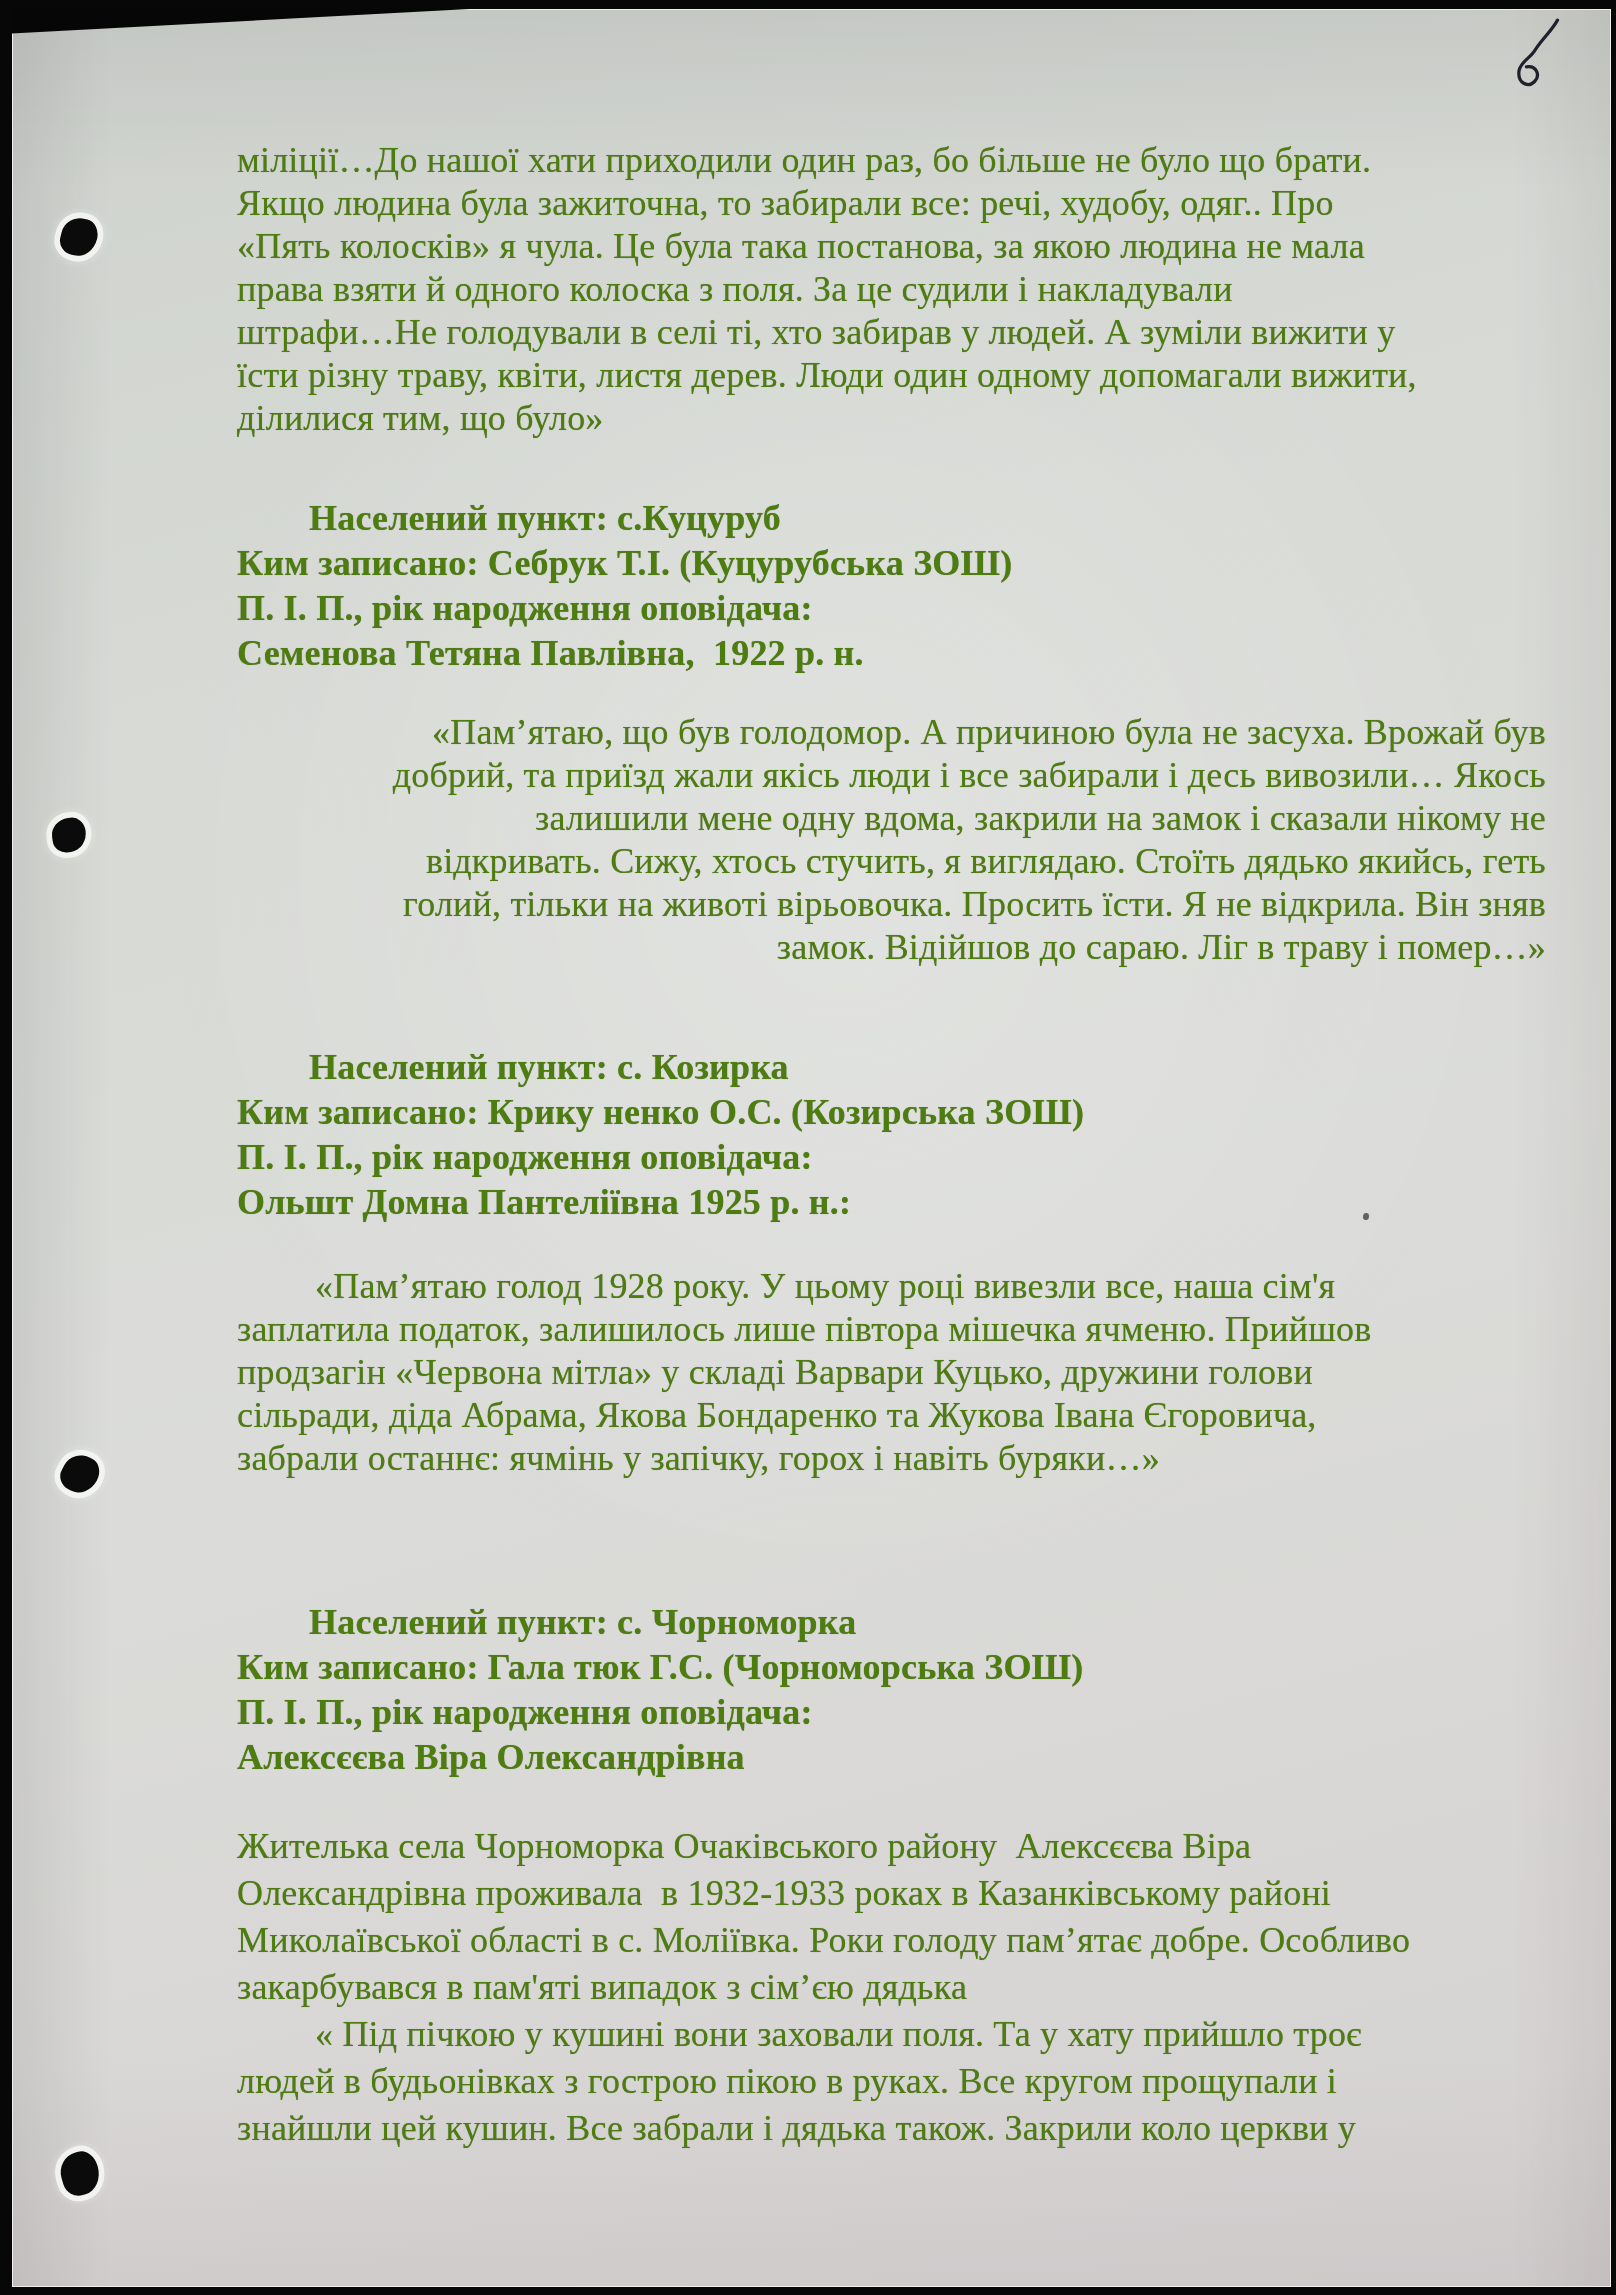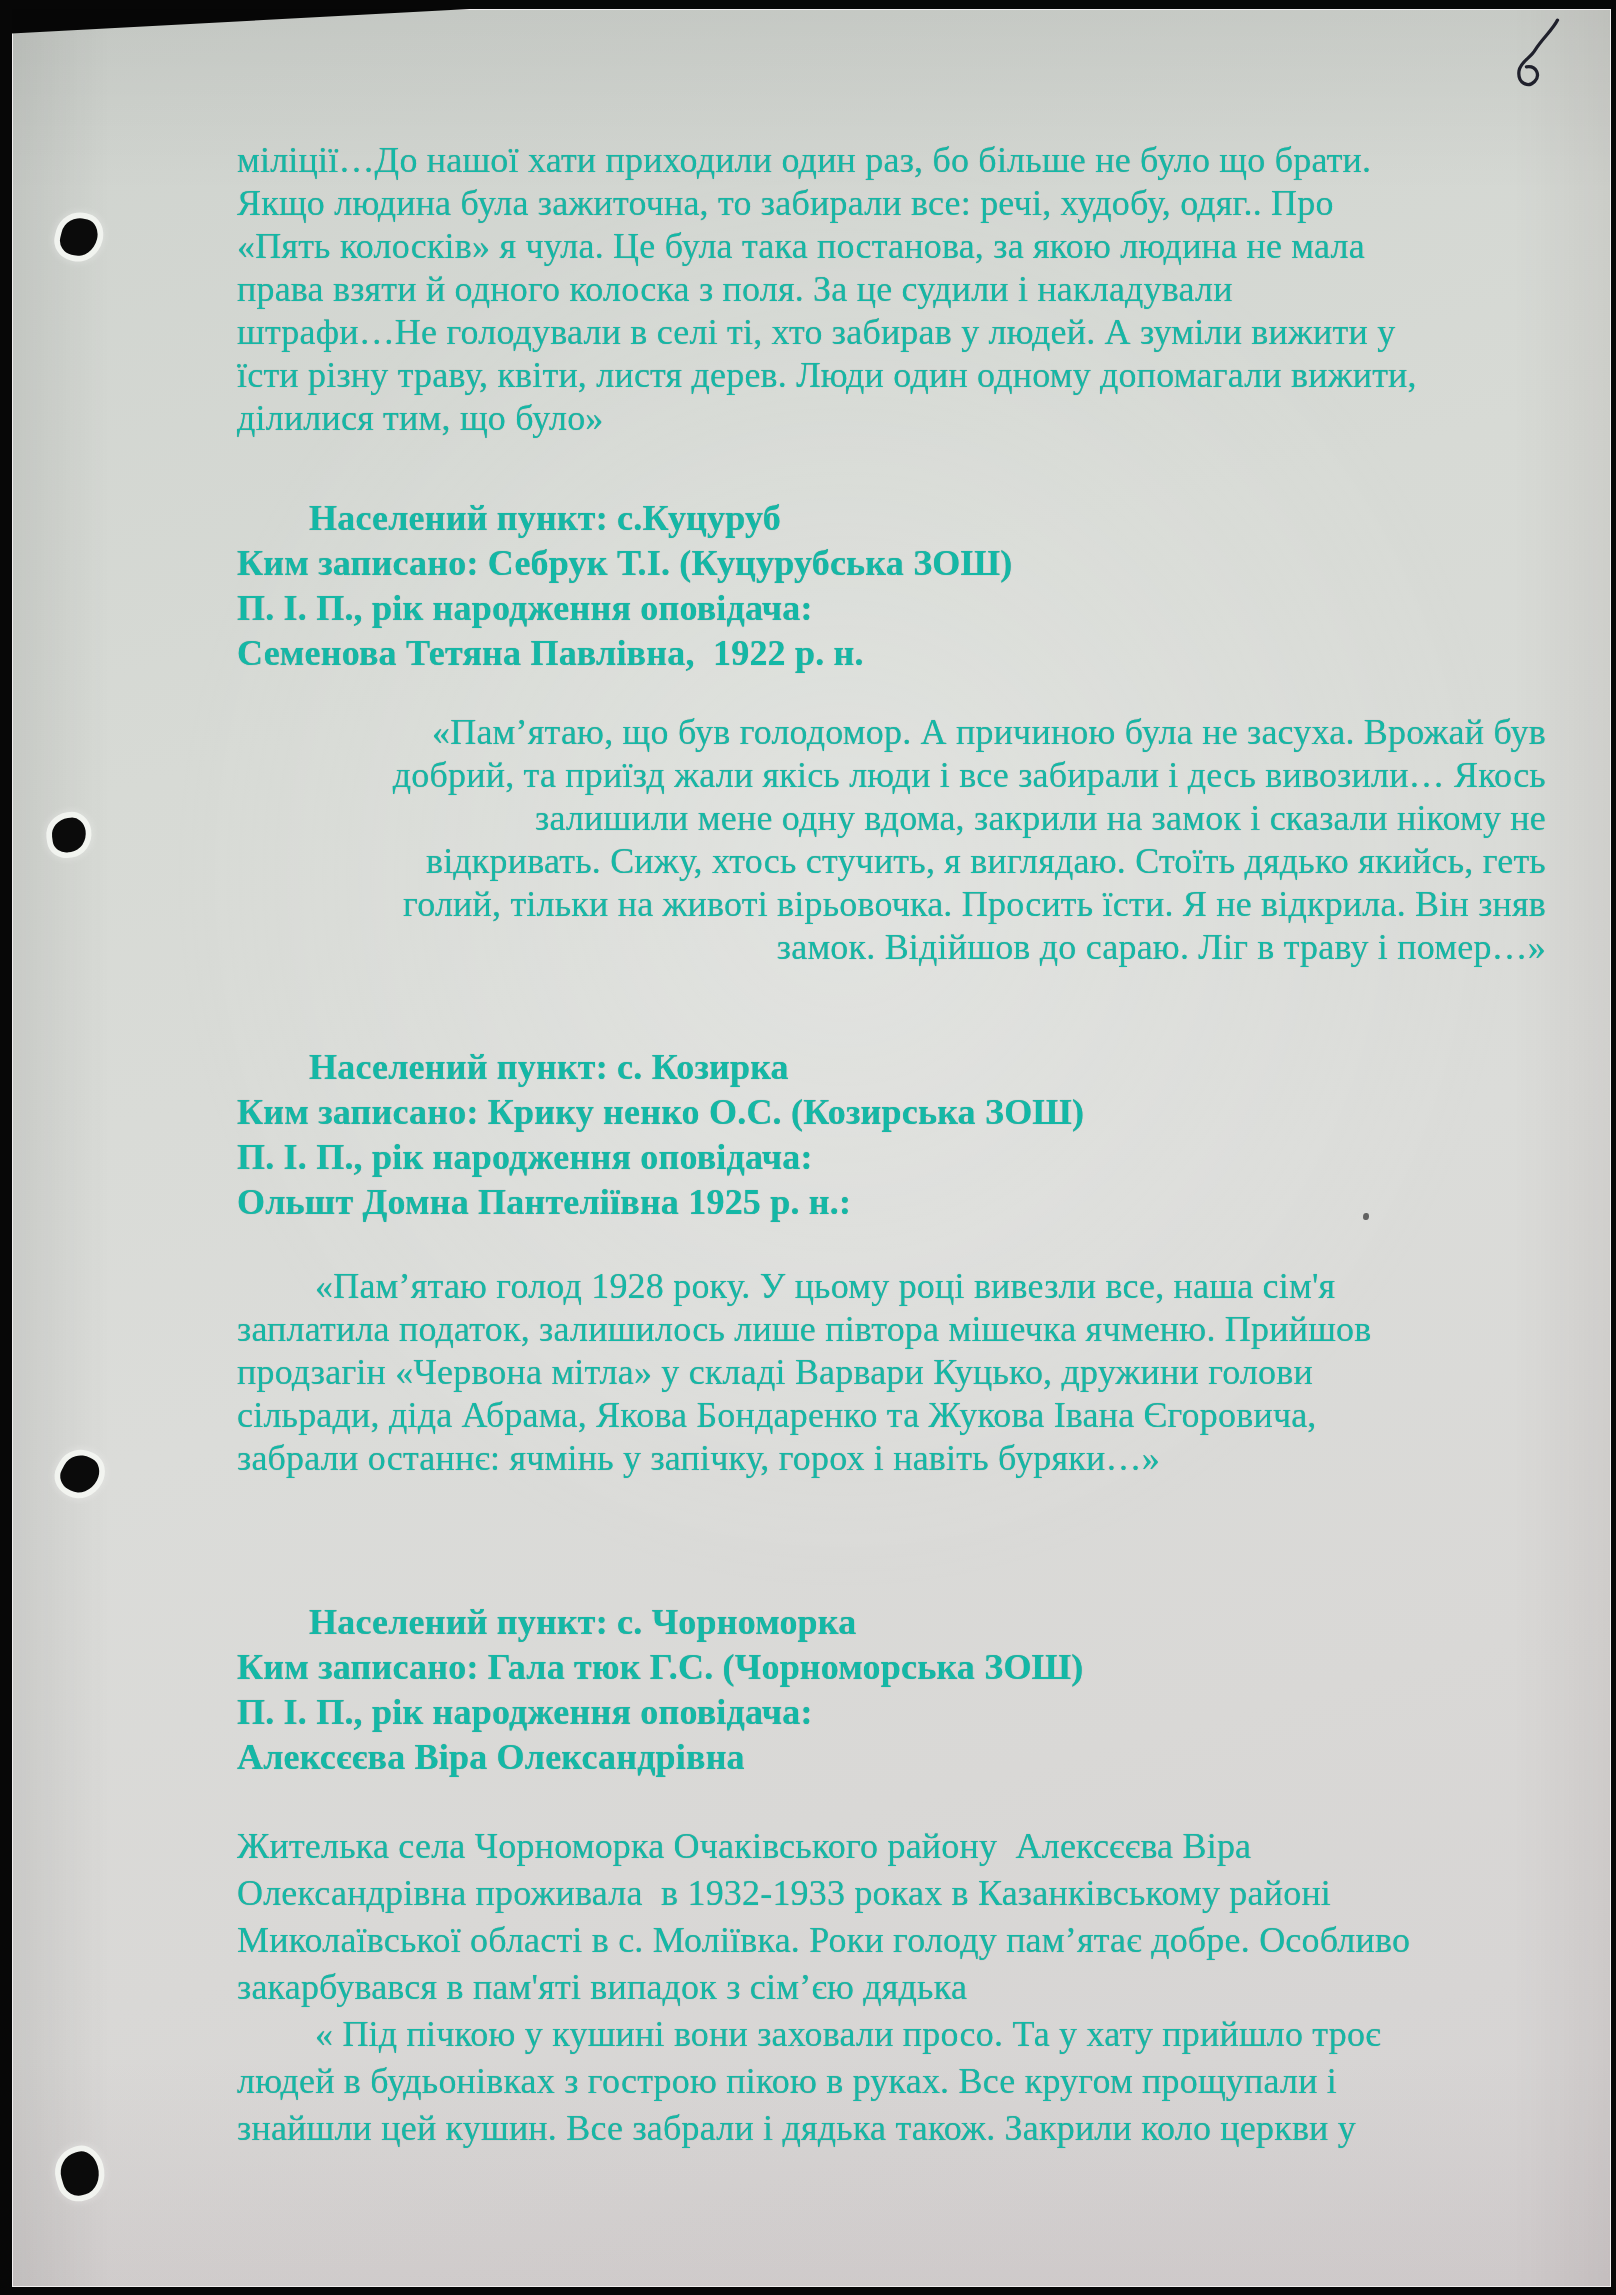--- a/index.html
+++ b/index.html
@@ -47,21 +47,21 @@
   }
   .pagenum path{stroke:#20212c;stroke-width:4;fill:none;stroke-linecap:round;}
   
   .speck{
     position:absolute;left:1363px;top:1213px;width:5.7px;height:7.4px;z-index:4;
     background:#3a3a3a;border-radius:60% 40% 55% 45%;opacity:.75;
   }
   
   .text-layer{
     position:absolute;left:237px;top:139px;width:1309px;z-index:2;
-    font-size:36px;color:#14b8a6;letter-spacing:0.2px;
+    font-size:36px;color:#4d7c0f;letter-spacing:0.2px;
     text-shadow:0 0 0.8px rgba(20,20,20,0.40);
   }
   .line{white-space:pre;}
   .para{line-height:43px;}
   .para-last{line-height:47px;}
   .block{line-height:45px;font-weight:700;letter-spacing:0.2px;}
   .block .line:first-child{padding-left:72px;}
   .indent-first .line:first-child{padding-left:78px;}
   .mt-block1{margin-top:56px;}
   .mt-para2{margin-top:35px;text-align:right;}
@@ -141,19 +141,19 @@
       </div>
 
     <div class="para-last mt-para4">
         <div class="line">Жителька села Чорноморка Очаківського району  Алексєєва Віра</div>
         <div class="line">Олександрівна проживала  в 1932-1933 роках в Казанківському районі</div>
         <div class="line">Миколаївської області в с. Моліївка. Роки голоду пам’ятає добре. Особливо</div>
         <div class="line">закарбувався в пам'яті випадок з сім’єю дядька</div>
       </div>
 
     <div class="para-last indent-first">
-        <div class="line">« Під пічкою у кушині вони заховали просо. Та у хату прийшло троє</div>
+        <div class="line">« Під пічкою у кушині вони заховали поля. Та у хату прийшло троє</div>
         <div class="line">людей в будьонівках з гострою пікою в руках. Все кругом прощупали і</div>
         <div class="line">знайшли цей кушин. Все забрали і дядька також. Закрили коло церкви у</div>
       </div>
   </div>
 </div>
 
 
 </body></html>

